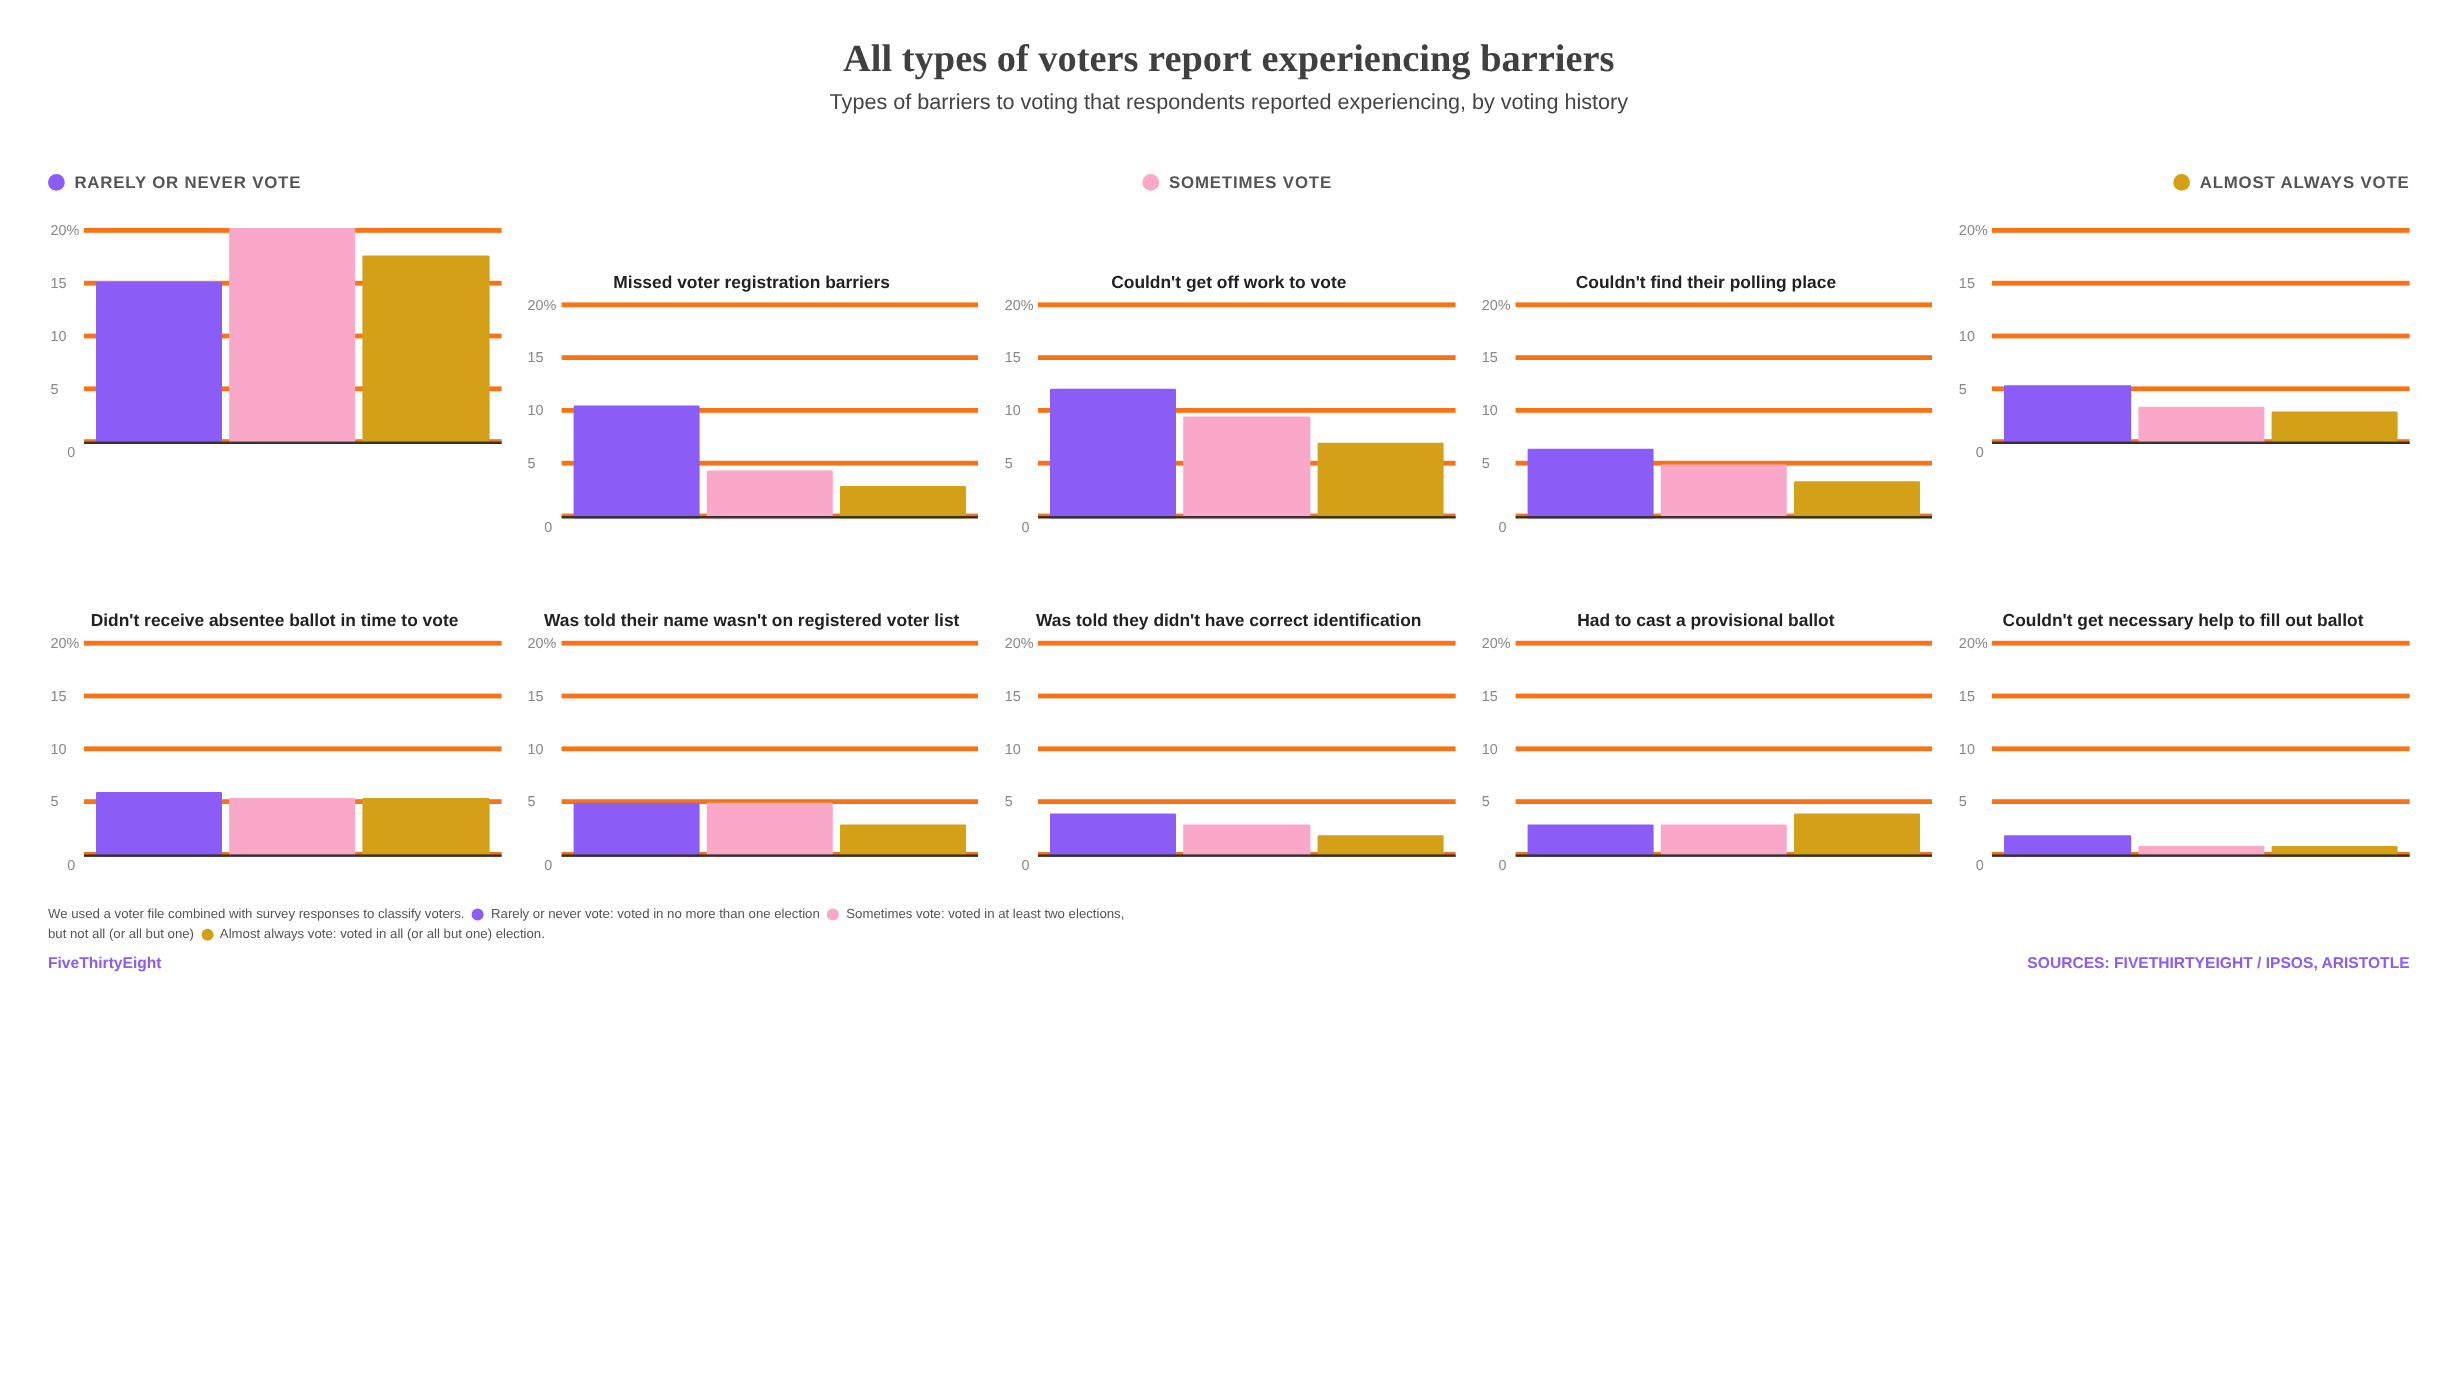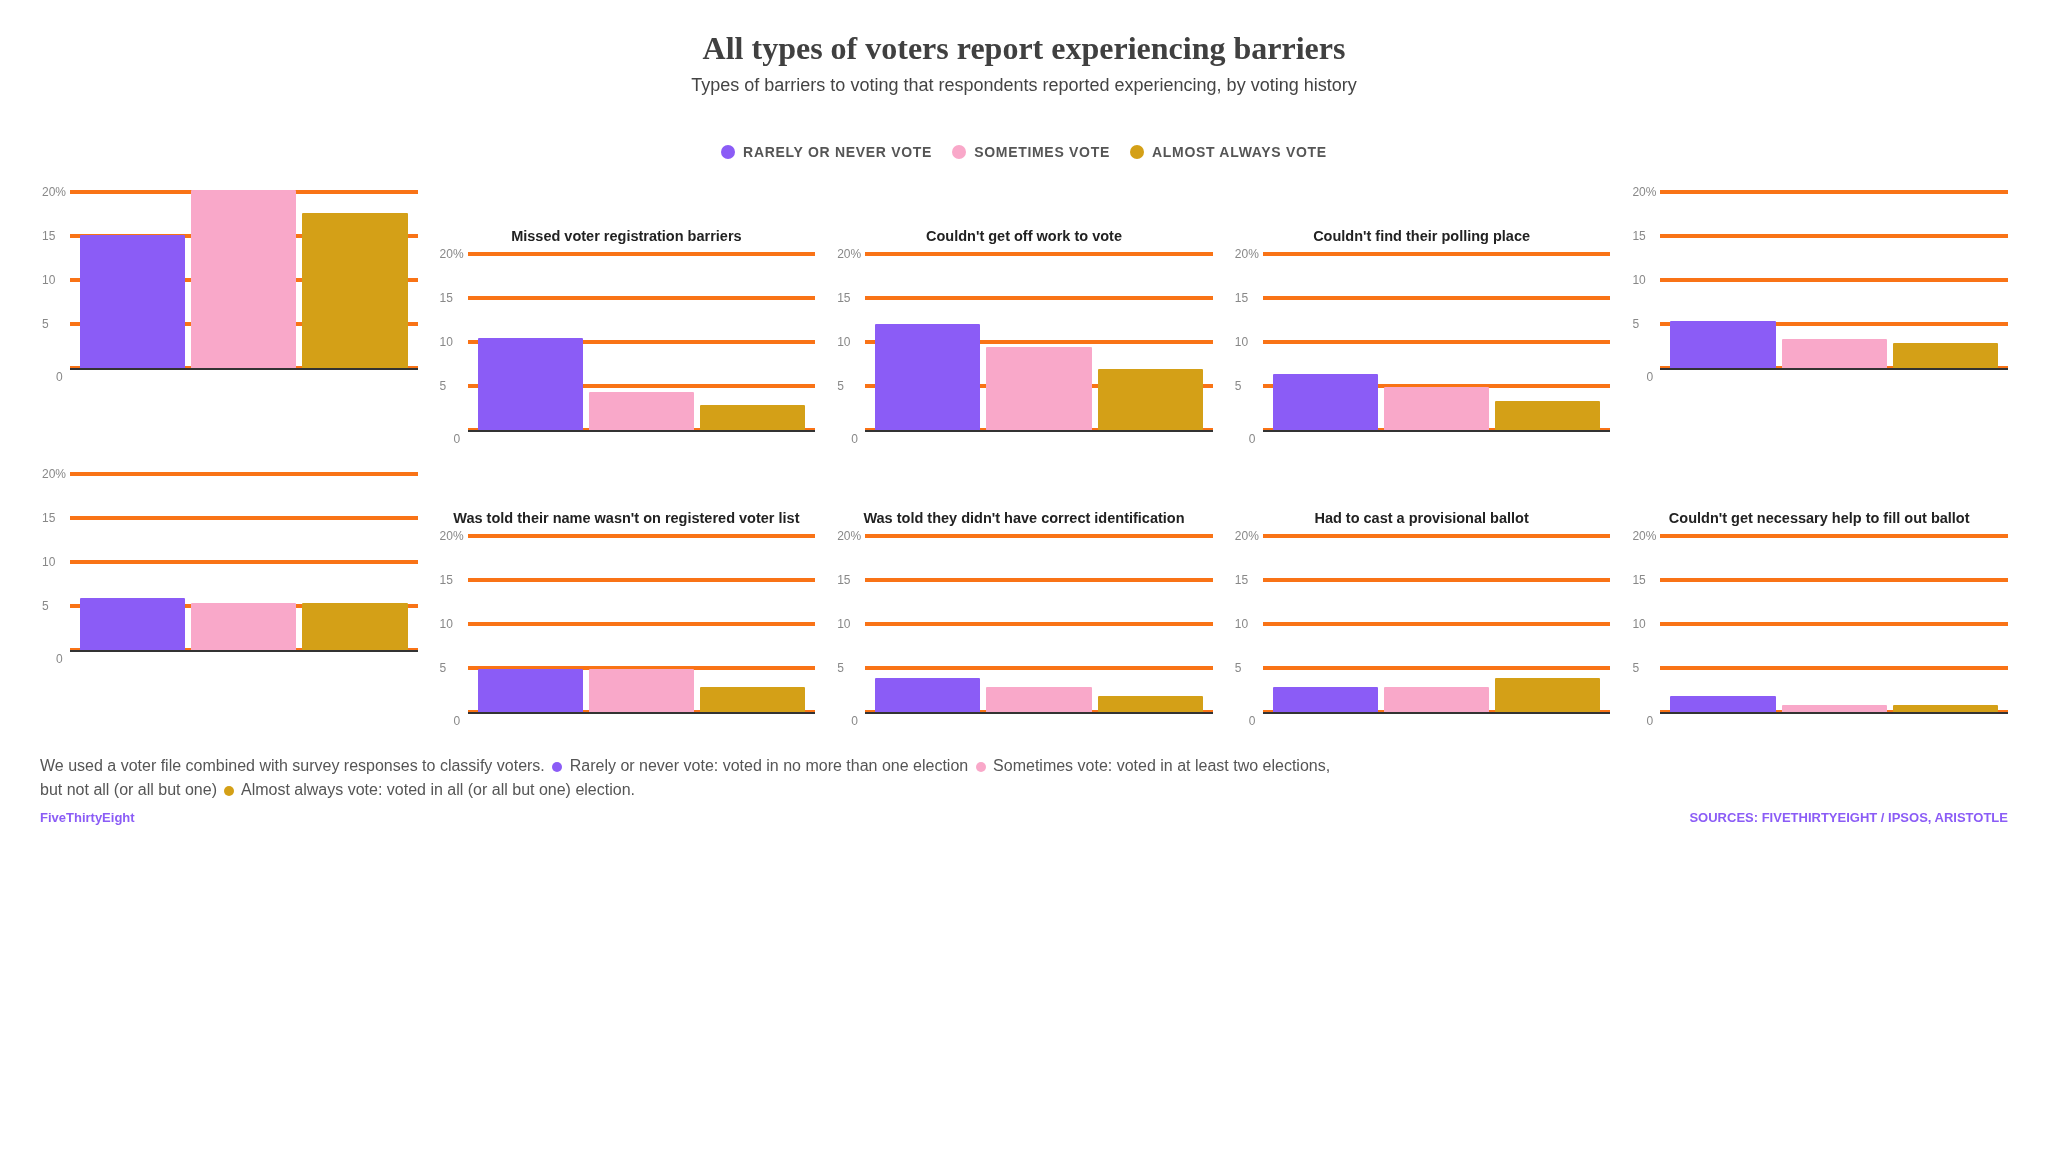--- a/index.html
+++ b/index.html
@@ -19,21 +19,21 @@
     }
     .chart-subtitle {
       text-align: center;
       font-size: 18px;
       color: #444;
       margin-bottom: 48px;
       font-family: Arial, sans-serif;
     }
     .legend {
       display: flex;
-      justify-content: center;
+      justify-content: space-between;
       gap: 20px;
       margin-bottom: 30px;
       font-family: Arial, sans-serif;
       font-size: 14px;
       font-weight: bold;
       letter-spacing: 0.05em;
       color: #555;
     }
     .legend-item {
       display: flex;
@@ -125,21 +125,21 @@
     .zero-label {
       position: absolute;
       bottom: 6px;
       left: 16px;
       font-size: 12px;
       color: #888;
       font-family: Arial, sans-serif;
     }
     .footer-note {
       font-family: Arial, sans-serif;
-      font-size: 16px;
+      font-size: 11px;
       color: #555;
       margin-top: 10px;
       line-height: 1.5;
       max-width: 1600px;
     }
     .footer-sources {
       display: flex;
       justify-content: space-between;
       font-family: Arial, sans-serif;
       font-size: 13px;
@@ -317,20 +317,21 @@
           <div class="bar" style="height: 17.5%; background: rgb(249, 168, 201);"></div>
           <div class="bar" style="height: 15%; background: rgb(212, 160, 23);"></div>
         </div>
         <div class="x-axis-line"></div>
         <div class="zero-label">0</div>
       </div>
     </div>
   </div>
 <div id="charts-row2" class="charts-grid">
     <div class="chart-cell">
+      <div class="chart-label">Didn't receive absentee ballot in time to vote</div>
       <div class="bar-chart">
         <div class="y-axis-lines">
           <div class="y-line">
             <span class="y-label">20%</span>
           </div>
           <div class="y-line">
             <span class="y-label">15</span>
           </div>
           <div class="y-line">
             <span class="y-label">10</span>

